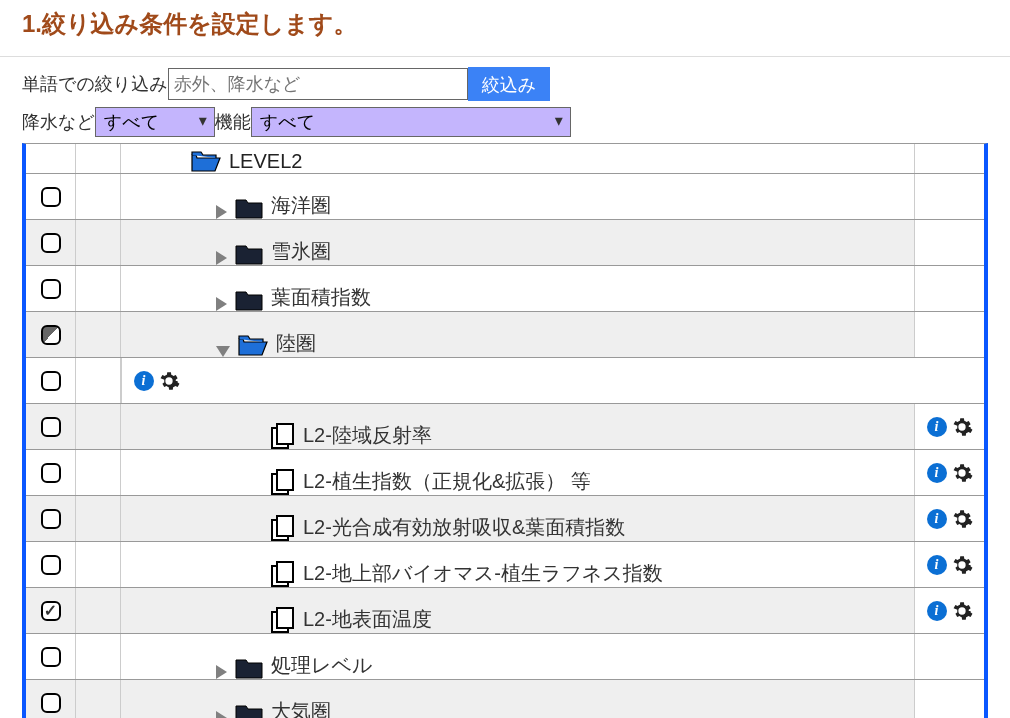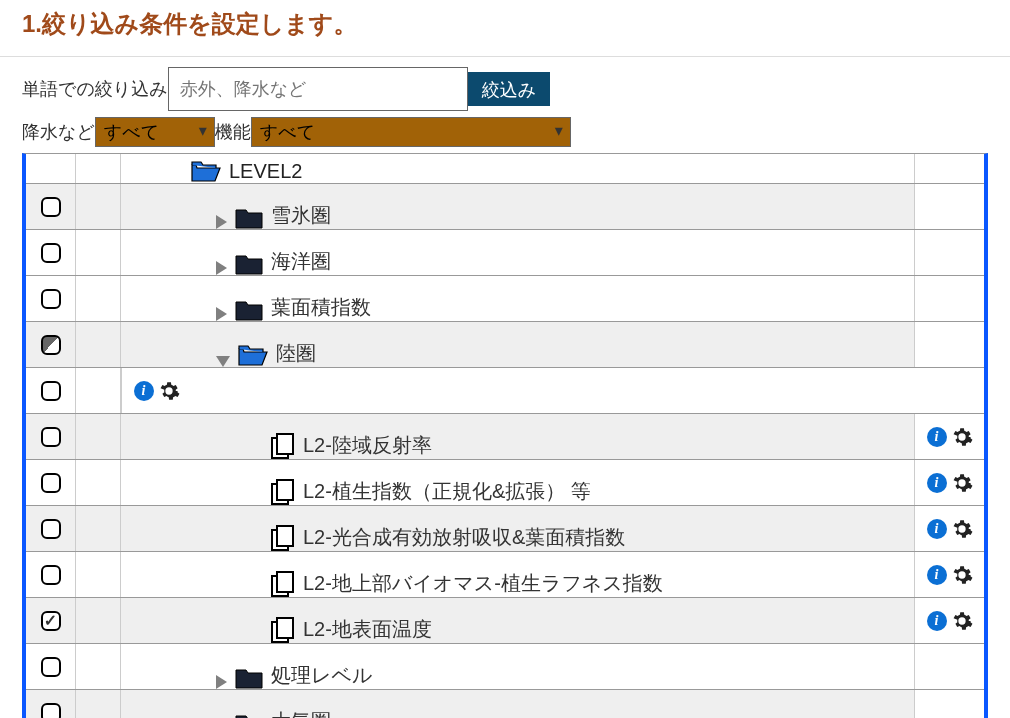--- a/index.html
+++ b/index.html
@@ -25,39 +25,39 @@
     align-items: center;
     margin-bottom: 6px;
   }
   .filter-label {
     font-size: 18px;
     color: #333;
   }
   .text-input {
     border: 1px solid #666;
     font-size: 18px;
-    padding: 4px 11px;
+    padding: 4px 5px;
     width: 300px;
-    height: 44px;
+    height: 32px;
   }
   .btn-filter {
-    background: #0c4a6e;
+    background: #3b82f6;
     color: #fff;
     border: none;
     font-size: 18px;
     padding: 6px 14px;
     height: 34px;
     cursor: pointer;
   }
   .select {
     border: 1px solid #666;
     font-size: 18px;
     height: 30px;
     padding: 2px 26px 2px 8px;
-    background: #a16207;
+    background: #c4b5fd;
     appearance: none;
     position: relative;
   }
   .select-wrap {
     position: relative;
     display: inline-block;
   }
   .select-wrap::after {
     content: "▾";
     position: absolute;
@@ -221,49 +221,49 @@
             <path d="M1 4 L1 20 L24 20 L29 7 L6 7 L5 4 Z" fill="#1e6fd8" stroke="#000" stroke-width="1.2"></path>
             <path d="M1 4 L1 1 L10 1 L12 4 L25 4 L25 7" fill="#1e6fd8" stroke="#000" stroke-width="1.2"></path>
           </svg>
       </span>
       <span class="node-label" style="margin-top:-14px;color:#222;font-weight:500">LEVEL2</span>
     </div>
     <div class="action-cell"></div>
   </div>
 
   <div id="tree-body">
-      <div class="tree-row row-shaded">
+      <div class="tree-row row-white">
         <div class="chk-cell">
           <span class="chk"></span>
         </div>
         <div class="spacer-cell"></div>
         <div class="content-cell indent-2">
           <span class="tri tri-right"></span>
           <span class="folder-icon">
   <svg width="28" height="22" viewBox="0 0 28 22">
               <path d="M1 3 L11 3 L13 6 L27 6 L27 21 L1 21 Z" fill="#1a2233" stroke="#000" stroke-width="1"></path>
             </svg>
 </span>
-          <span class="node-label">雪氷圏</span>
-        </div>
-        <div class="action-cell"></div>
-      </div>
-      <div class="tree-row row-white">
+          <span class="node-label">海洋圏</span>
+        </div>
+        <div class="action-cell"></div>
+      </div>
+      <div class="tree-row row-shaded">
         <div class="chk-cell">
           <span class="chk"></span>
         </div>
         <div class="spacer-cell"></div>
         <div class="content-cell indent-2">
           <span class="tri tri-right"></span>
           <span class="folder-icon">
   <svg width="28" height="22" viewBox="0 0 28 22">
               <path d="M1 3 L11 3 L13 6 L27 6 L27 21 L1 21 Z" fill="#1a2233" stroke="#000" stroke-width="1"></path>
             </svg>
 </span>
-          <span class="node-label">海洋圏</span>
+          <span class="node-label">雪氷圏</span>
         </div>
         <div class="action-cell"></div>
       </div>
       <div class="tree-row row-white">
         <div class="chk-cell">
           <span class="chk"></span>
         </div>
         <div class="spacer-cell"></div>
         <div class="content-cell indent-2">
           <span class="tri tri-right"></span>

